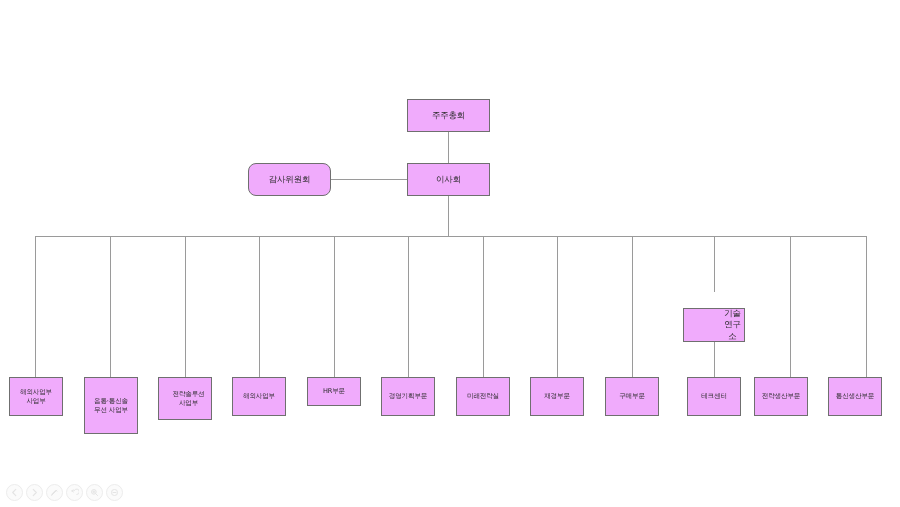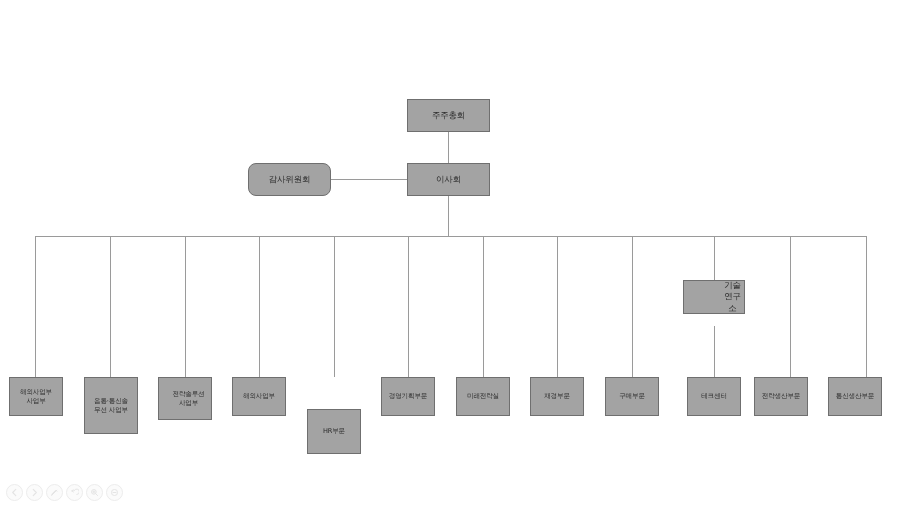--- a/index.html
+++ b/index.html
@@ -16,21 +16,21 @@
     width: 900px;
     height: 507px;
     background: #ffffff;
     overflow: hidden;
   }
 
   
   .node {
     position: absolute;
     box-sizing: border-box;
-    background: #a3a3a3;
+    background: #f0abfc;
     border: 1.3px solid #6f6f6f;
     display: flex;
     align-items: center;
     justify-content: center;
     text-align: center;
     color: #2a2a2a;
     line-height: 1.35;
     letter-spacing: -0.2px;
     z-index: 3;
   }
@@ -109,40 +109,40 @@
     <span class="label">주주총회</span>
   </div>
 
   <div class="node mid" style="left:248px; top:163px; width:83px; height:33px;border-radius:8px;">
     <span class="label">감사위원회</span>
   </div>
   <div class="node mid" style="left:407px; top:163px; width:83px; height:33px;justify-content:flex-end;">
     <span class="label">이사회</span>
   </div>
 
-  <div class="node research" style="left:683px; top:280px; width:62px; height:34px;padding-left:37px;">
+  <div class="node research" style="left:683px; top:308px; width:62px; height:34px;padding-left:37px;">
     <span class="label">기술연구소</span>
   </div>
 
   <div class="node leaf" style="left:9px; top:377px; width:54px; height:39px;">
     <span class="label">해외사업부
 사업부</span>
   </div>
   <div class="node leaf" style="left:84px; top:377px; width:54px; height:57px;">
     <span class="label">음통·통신솔
 무선 사업부</span>
   </div>
   <div class="node leaf" style="left:158px; top:377px; width:54px; height:43px;padding-left:7px;">
     <span class="label">전략솔루션
 사업부</span>
   </div>
   <div class="node leaf" style="left:232px; top:377px; width:54px; height:39px;">
     <span class="label">해외사업부</span>
   </div>
-  <div class="node leaf" style="left:307px; top:377px; width:54px; height:45px;margin-top:32px;">
+  <div class="node leaf" style="left:307px; top:377px; width:54px; height:29px;">
     <span class="label">HR부문</span>
   </div>
   <div class="node leaf" style="left:381px; top:377px; width:54px; height:39px;">
     <span class="label">경영기획부문</span>
   </div>
   <div class="node leaf" style="left:456px; top:377px; width:54px; height:39px;">
     <span class="label">미래전략실</span>
   </div>
   <div class="node leaf" style="left:530px; top:377px; width:54px; height:39px;">
     <span class="label">재경부문</span>

